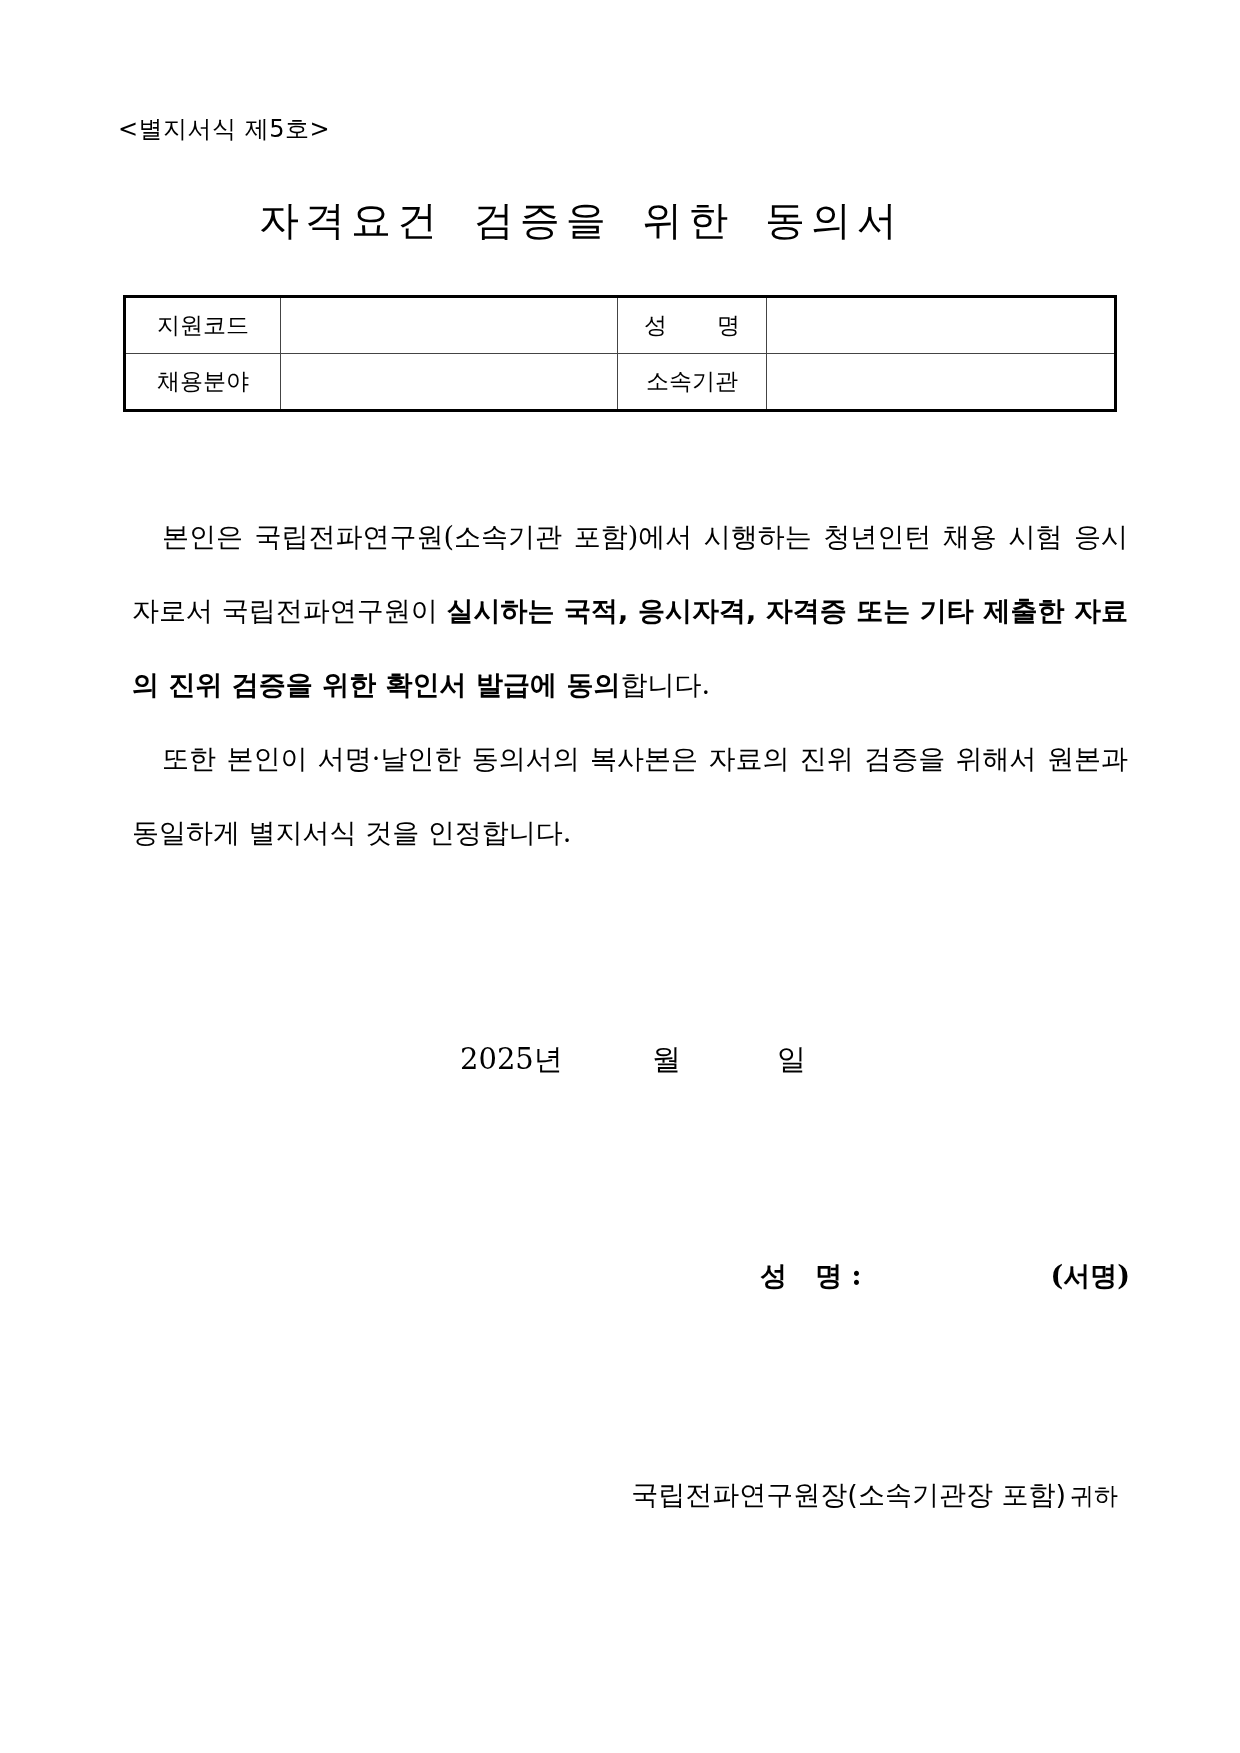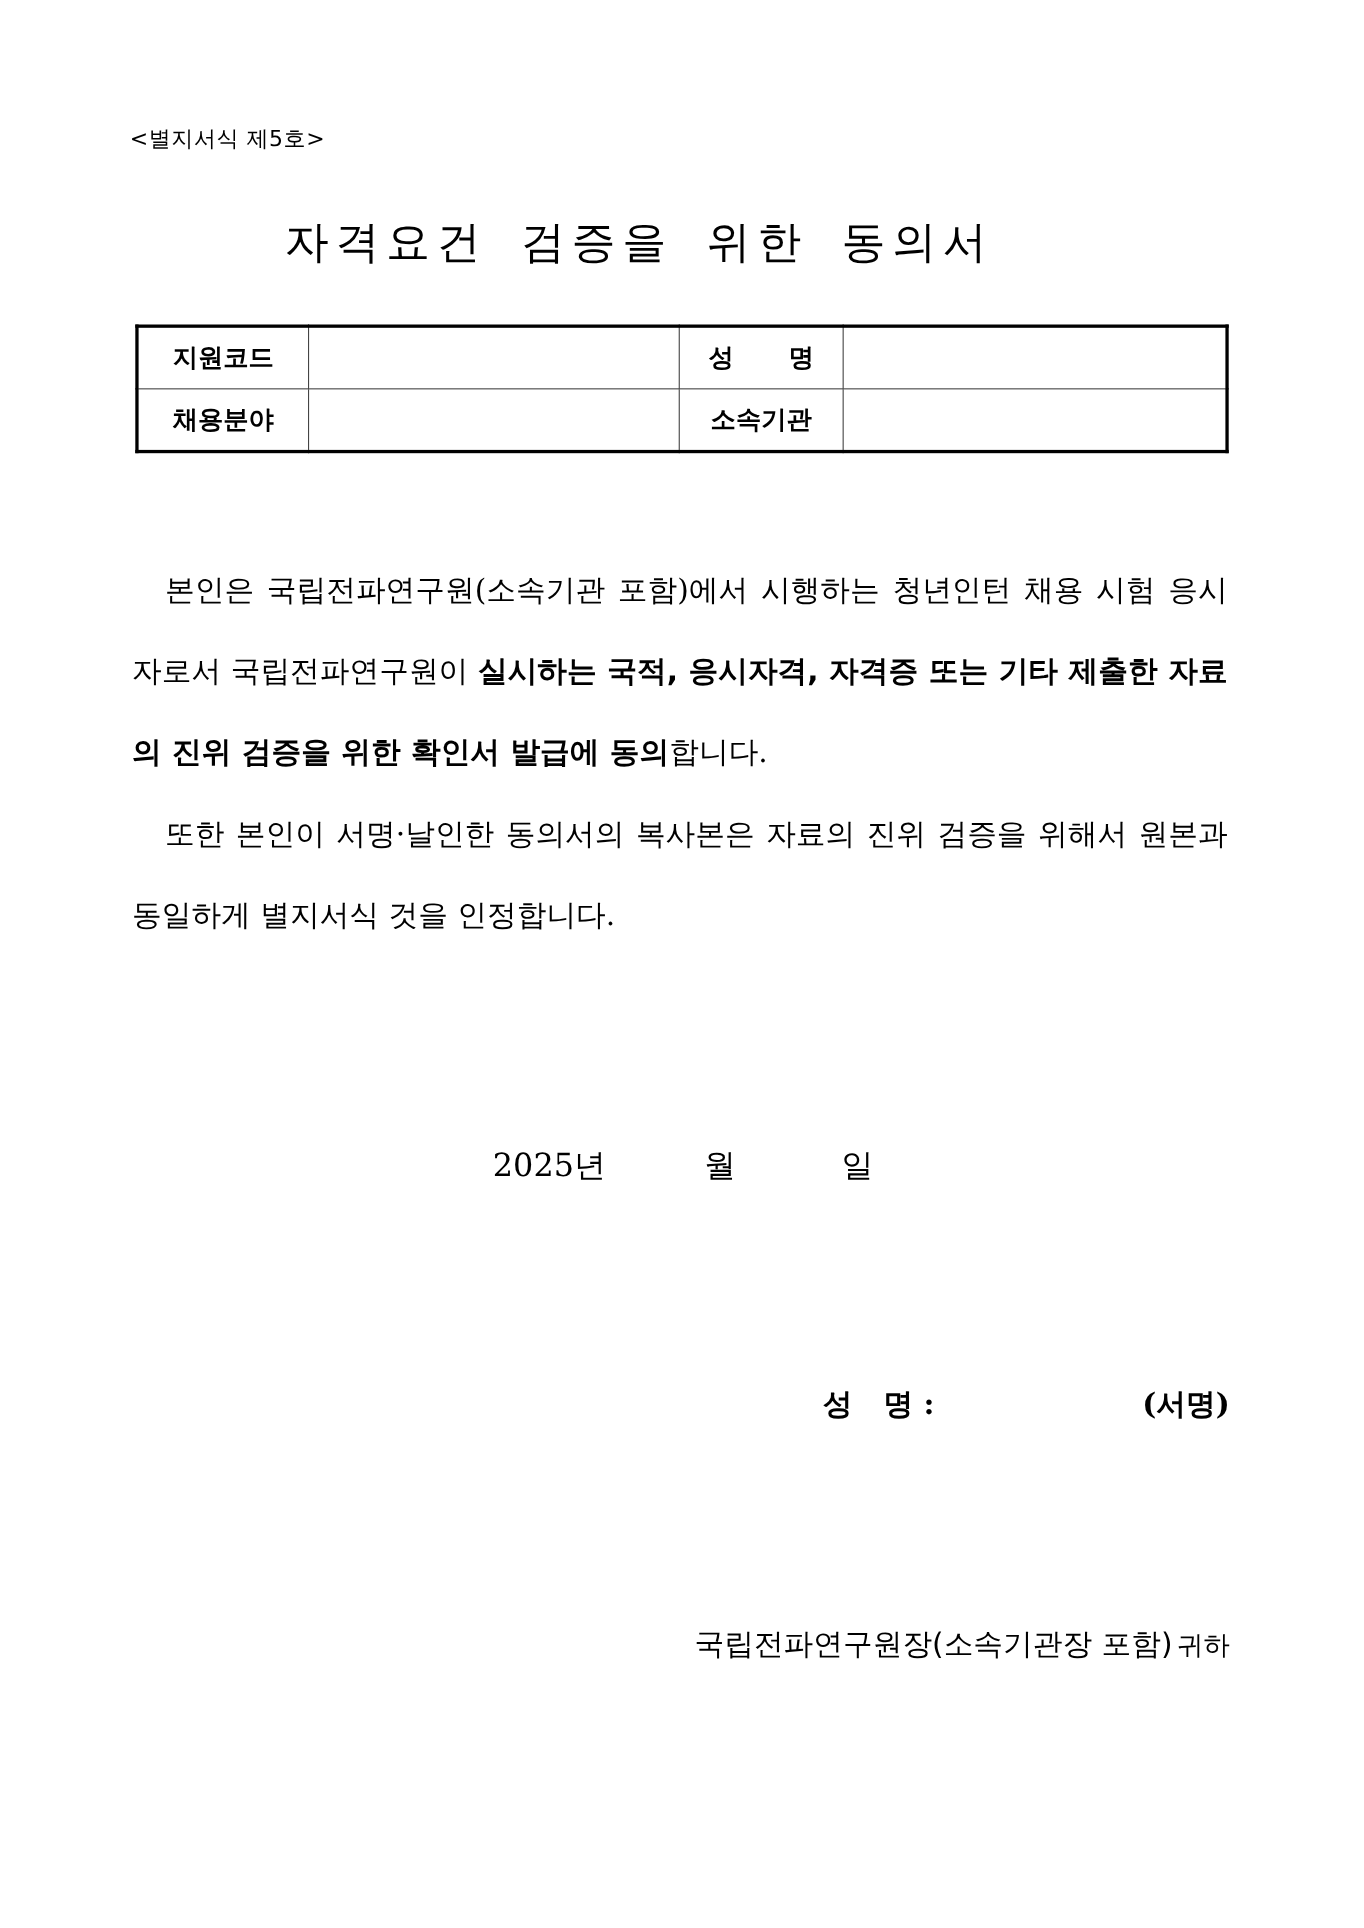--- a/index.html
+++ b/index.html
@@ -1,26 +1,26 @@
 <!DOCTYPE html>
 <html><head>
 <meta charset="utf-8">
 <style>
   html, body { margin: 0; padding: 0; background: #ffffff; }
   body { width: 1240px; height: 1753px; position: relative; overflow: hidden; color: #000; }
   .sans { font-family: "DejaVu Sans", "Liberation Sans", sans-serif; }
-  .serif { font-family: "DejaVu Serif", "Liberation Serif", serif; }
+  .serif { font-family: "DejaVu Serif", "Liberation Serif", serif; margin-left: 12px; }
 
-  .form-no { position: absolute; left: 118px; top: 113px; font-size: 20px; letter-spacing: 0.5px; }
+  .form-no { position: absolute; left: 118px; top: 113px; font-size: 24px; letter-spacing: 0.5px; }
 
   .title { position: absolute; left: 0; width: 1162px; top: 193px; text-align: center; font-size: 40px; letter-spacing: 6px; word-spacing: 12px; }
 
   .info-table { position: absolute; left: 123px; top: 295px; width: 994px; height: 112px; border-collapse: collapse; border: 3px solid #000; }
   .info-table td { border: 1px solid #444; padding: 0; height: 55px; vertical-align: middle; }
-  .info-table td.lbl { font-weight: bold; font-size: 23px; text-align: center; }
+  .info-table td.lbl { font-weight: normal; font-size: 23px; text-align: center; }
   .info-table td.c1 { width: 154px; }
   .info-table td.c2 { width: 336px; }
   .info-table td.c3 { width: 148px; }
   .lbl-spread { display: inline-block; width: 96px; text-align: justify; text-align-last: justify; }
 
   .body-text { position: absolute; left: 120px; width: 996px; top: 500px; font-size: 27px; line-height: 74px; text-align: justify; }
   .body-text p { margin: 0; text-indent: 30px; }
   .body-text b { font-weight: bold; }
 
   .date-line { position: absolute; top: 1040px; left: 448px; font-size: 29px; }

